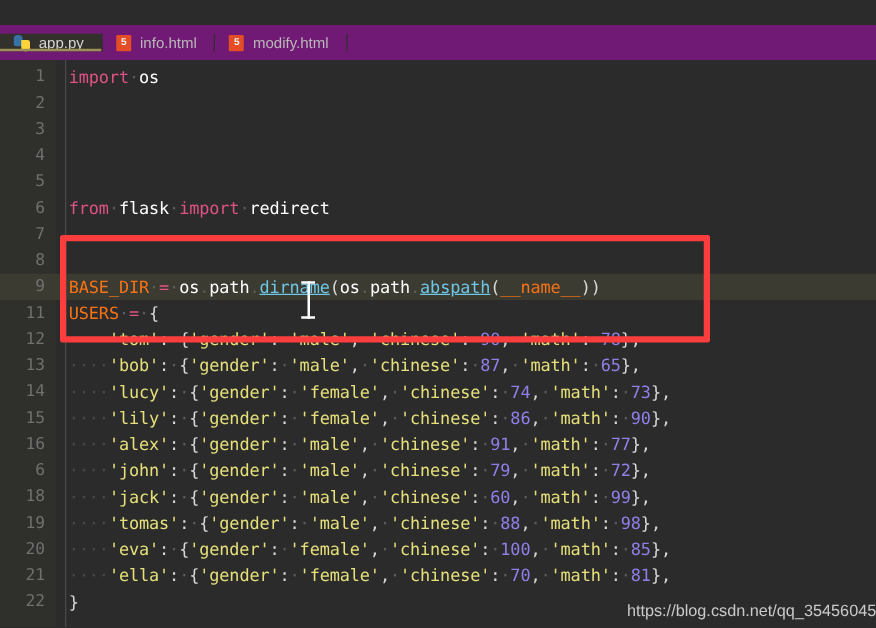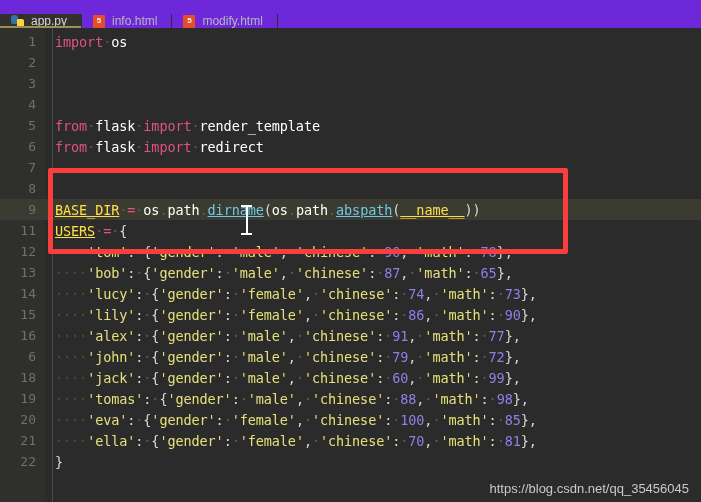--- a/index.html
+++ b/index.html
@@ -17,26 +17,27 @@
     height: 502px;
     position: relative;
     background: #2b2b2b;
     display: flex;
     flex-direction: column;
   }
 
   
   .tabbar {
     height: 28px;
-    background: #6d28d9;
-    display: flex;
-    align-items: flex-end;
+    background: #701a75;
+    display: flex;
+    align-items: center;
     flex: 0 0 28px;
     position: relative;
     z-index: 5;
+    margin-top: 20px;
   }
 
   .tab {
     display: flex;
     align-items: center;
     gap: 7px;
     padding: 0 14px 0 11px;
     position: relative;
     cursor: pointer;
     border-right: 1px solid #2f2f2f;
@@ -158,21 +159,21 @@
     font-family: "DejaVu Sans Mono", monospace;
     white-space: pre;
     color: #d8d8d8;
     padding-left: 10px;
     letter-spacing: -0.1px;
   }
   .kw2   { color: #e05285; }
   .pink  { color: #e05285; }
   .ident { color: #ffffff; }
   .cyan  { color: #6dc7e8; text-decoration: underline; }
-  .purple{ color: #fde047; text-decoration: underline; }
+  .purple{ color: #f97316; }
   .num   { color: #8f7fe8; }
   .str   { color: #e6e07a; }
   .cmt   { color: #969696; }
   .punc  { color: #d8d8d8; }
   .dot   { color: #5c5c5c; }
   .wsdot { color: #4a4a45; }
 
   .indent-guide {
     position: absolute;
     left: 52px;
@@ -217,21 +218,21 @@
     left: 0;
     width: 11px; height: 2px;
     background: #ffffff;
   }
   .text-cursor .bar-t { top: 0; }
   .text-cursor .bar-b { bottom: 0; }
 
   
   .watermark {
     position: absolute;
-    right: 12px;
+    right: 0;
     bottom: 6px;
     font-family: "Liberation Sans", sans-serif;
     font-size: 13px;
     color: #c9c9c9;
     z-index: 30;
     user-select: none;
   }
 </style>
 </head>
 <body>
@@ -284,21 +285,20 @@
       <div class="line">
         <span class="lineno">3</span>
       </div>
 
       <div class="line">
         <span class="lineno">4</span>
       </div>
 
       <div class="line">
         <span class="lineno">5</span>
-        <span class="code"><span class="kw2">from</span><span class="dot">·</span><span class="ident">flask</span><span class="dot">·</span><span class="kw2">import</span><span class="dot">·</span><span class="ident">render_template</span></span>
       </div>
 
       <div class="line">
         <span class="lineno">6</span>
         <span class="code"><span class="kw2">from</span><span class="dot">·</span><span class="ident">flask</span><span class="dot">·</span><span class="kw2">import</span><span class="dot">·</span><span class="ident">redirect</span></span>
       </div>
 
       <div class="line">
         <span class="lineno">7</span>
         <span class="code"></span>

